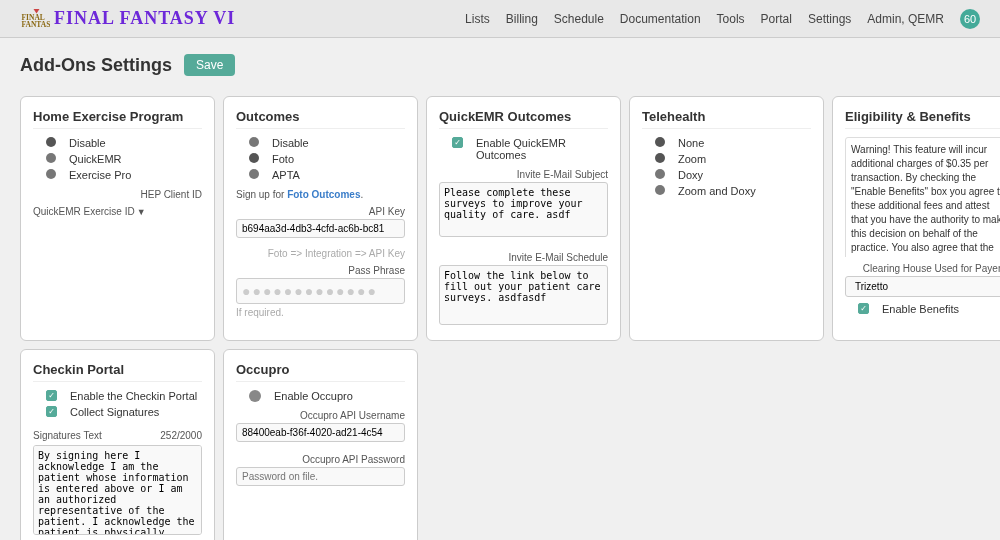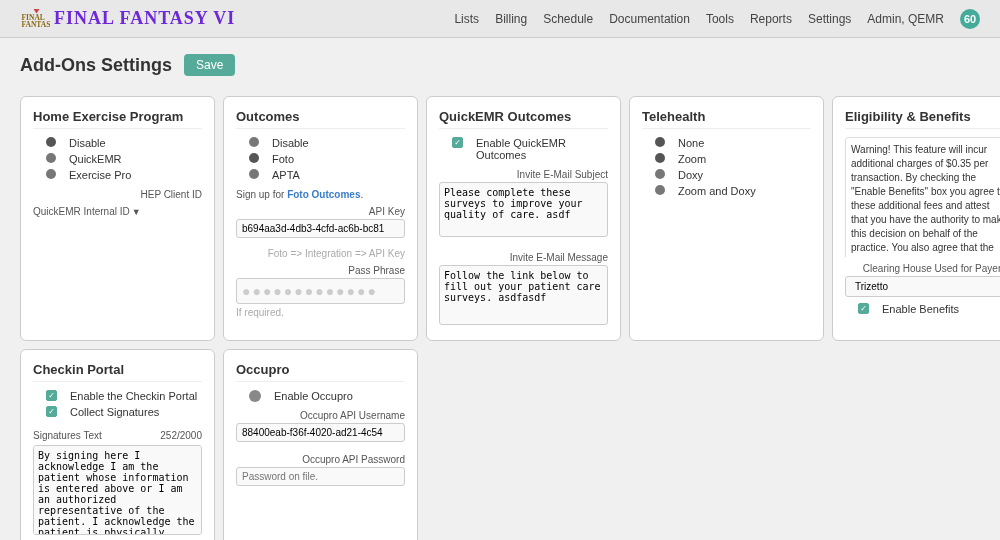--- a/index.html
+++ b/index.html
@@ -4,21 +4,21 @@
   <style>
     * { box-sizing: border-box; margin: 0; padding: 0; }
     body { font-family: Arial, sans-serif; font-size: 12px; background: #f0f0f0; color: #333; }
     
     
     .header { background: #e8e8e8; border-bottom: 1px solid #ccc; padding: 8px 20px; display: flex; align-items: center; justify-content: space-between; }
     .logo { display: flex; gap: 4px; }
     .logo-icon { width: 30px; height: 20px; display: inline-block; }
     .nav { display: flex; gap: 16px; align-items: center; }
     .nav-link { color: #444; text-decoration: none; font-size: 12px; cursor: pointer; }
-    .nav-badge { background: #4a9; color: white; border-radius: 50%; width: 20px; height: 20px; display: flex; align-items: center; justify-content: center; font-size: 11px; font-weight: bold; }
+    .nav-badge { background: #4a9; color: white; border-radius: 50%; width: 20px; height: 20px; display: flex; align-items: center; justify-content: center; font-size: 11px; font-weight: normal; }
     
     
     .page { padding: 16px 20px; }
     .page-header { display: flex; align-items: center; gap: 12px; margin-bottom: 20px; }
     .page-title { font-size: 18px; font-weight: bold; color: #333; }
     .save-btn { background: #5a9; color: white; border: none; padding: 4px 12px; border-radius: 4px; cursor: pointer; font-size: 12px; }
     
     
     .addons-grid { display: grid; grid-template-columns: 195px 195px 195px 195px 195px; grid-template-rows: auto auto; gap: 8px; }
     
@@ -79,21 +79,21 @@
       <polygon points="22,2 26,8 30,2" fill="#c44" transform="translate(-4, -2)"></polygon>
     </svg>
     <span style="font-family:'Times New Roman',serif;font-size:18px;font-weight:bold;color:#6d28d9;letter-spacing:1px;">FINAL FANTASY VI</span>
   </div>
   <div class="nav">
     <a class="nav-link">Lists</a>
     <a class="nav-link">Billing</a>
     <a class="nav-link">Schedule</a>
     <a class="nav-link">Documentation</a>
     <a class="nav-link">Tools</a>
-    <a class="nav-link">Reports</a>
+    <a class="nav-link">Portal</a>
     <a class="nav-link">Settings</a>
     <a class="nav-link">Admin, QEMR</a>
     <div class="nav-badge">60</div>
   </div>
 </div>
 
 <div class="page">
   <div class="page-header">
     <span class="page-title">Add-Ons Settings</span>
     <button class="save-btn">Save</button>
@@ -112,21 +112,21 @@
           <div class="radio-dot"></div>
           <span>QuickEMR</span>
         </div>
         <div class="option-item">
           <div class="radio-dot"></div>
           <span>Exercise Pro</span>
         </div>
       </div>
       <div class="field-label">HEP Client ID</div>
       <div class="field-label" style="display:flex;align-items:center;gap:2px;margin-top:6px;">
-        <span>QuickEMR Internal ID</span>
+        <span>QuickEMR Exercise ID</span>
         <span style="font-size:9px;">▼</span>
       </div>
     </div>
 
     <div class="card">
       <div class="card-title">Outcomes</div>
       <div class="option-group">
         <div class="option-item">
           <div class="radio-dot"></div>
           <span>Disable</span>
@@ -154,21 +154,21 @@
     </div>
 
     <div class="card">
       <div class="card-title">QuickEMR Outcomes</div>
       <div class="option-item" style="margin-bottom:8px;">
         <div class="check-box checked">✓</div>
         <span>Enable QuickEMR Outcomes</span>
       </div>
       <div class="field-label">Invite E-Mail Subject</div>
       <textarea class="invite-textarea" style="height: 55px; margin-bottom: 6px;">Please complete these surveys to improve your quality of care. asdf</textarea>
-      <div class="field-label">Invite E-Mail Message</div>
+      <div class="field-label">Invite E-Mail Schedule</div>
       <textarea class="invite-textarea" style="height: 60px;">Follow the link below to fill out your patient care surveys. asdfasdf</textarea>
     </div>
 
     <div class="card">
       <div class="card-title">Telehealth</div>
       <div class="option-group">
         <div class="option-item">
           <div class="radio-dot filled"></div>
           <span>None</span>
         </div>

